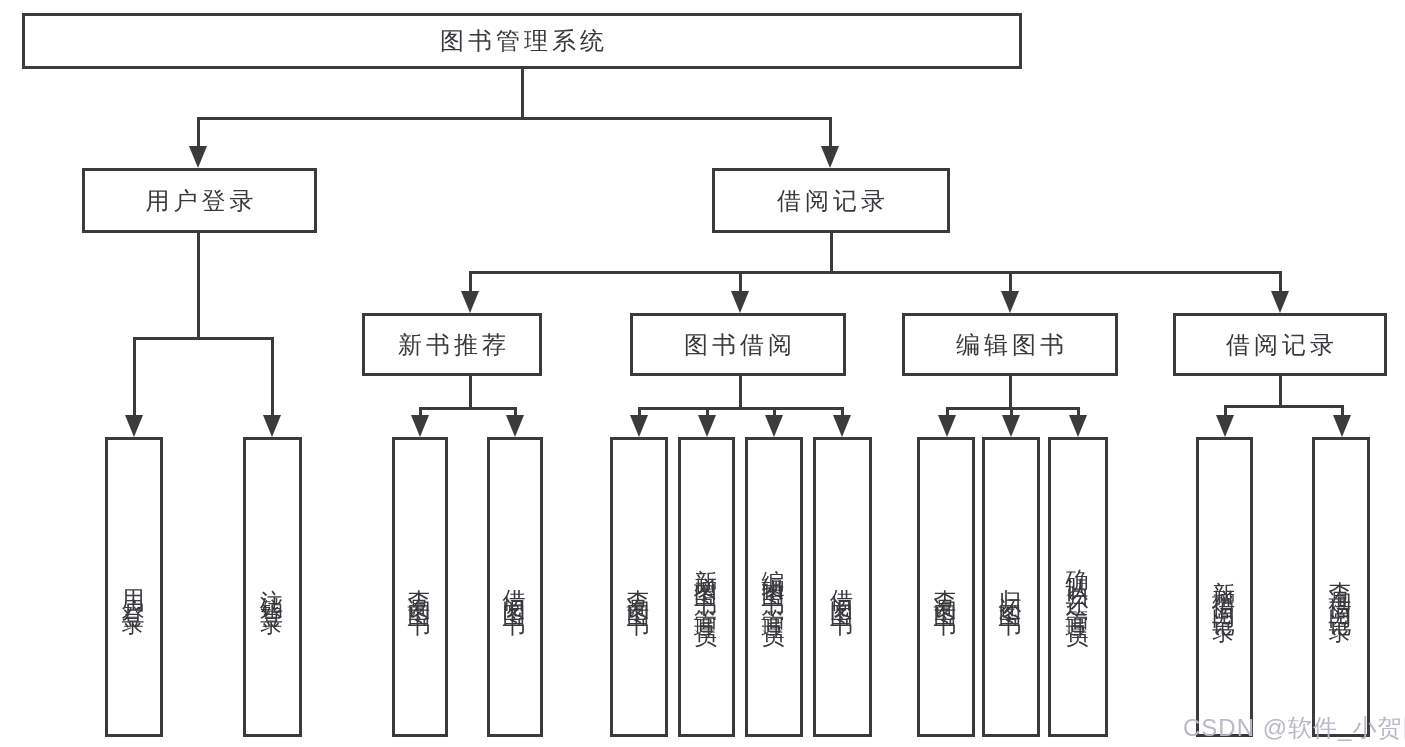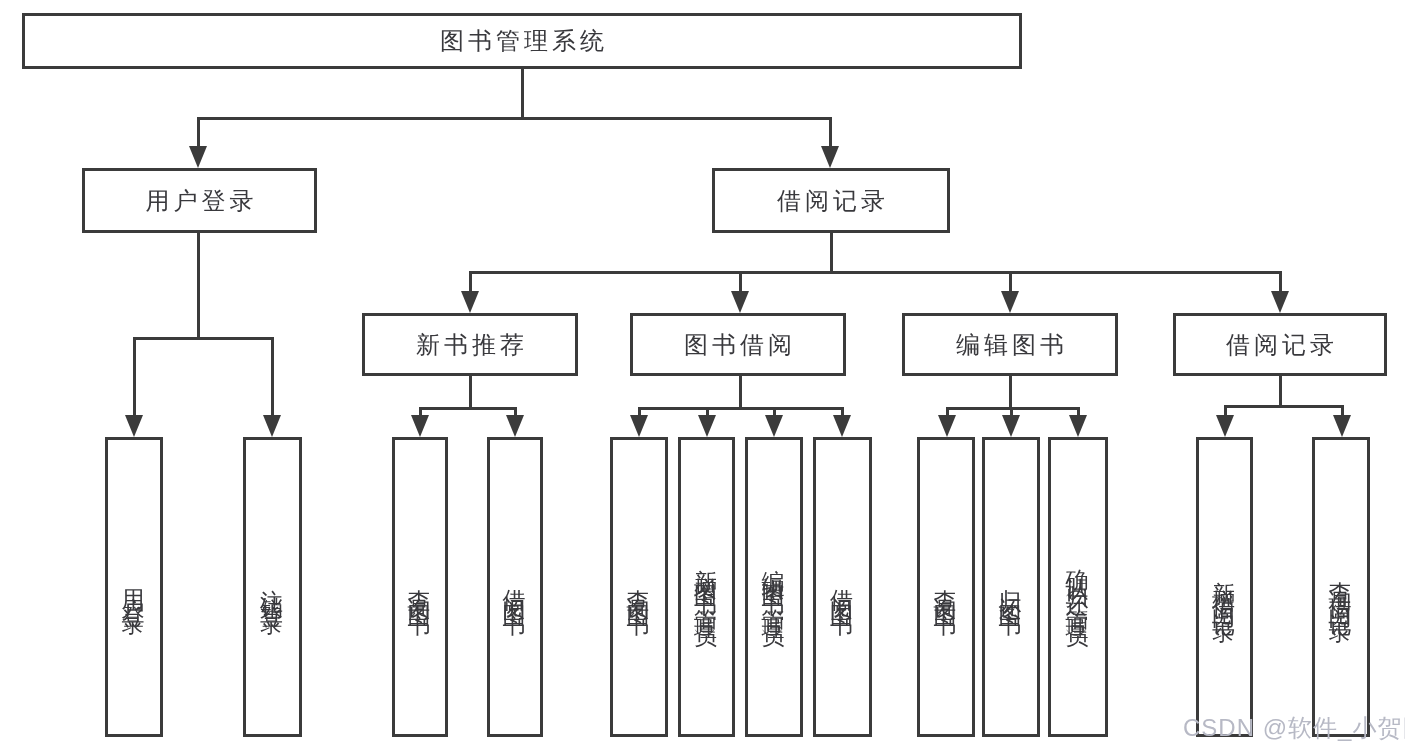--- a/index.html
+++ b/index.html
@@ -120,21 +120,21 @@
   <div id="nodes">
       <div class="node h" style="left: 22px; top: 13px; width: 1000px; height: 56px;">
         <span>图书管理系统</span>
       </div>
       <div class="node h" style="left: 82px; top: 168px; width: 235px; height: 65px;">
         <span>用户登录</span>
       </div>
       <div class="node h" style="left: 712px; top: 168px; width: 238px; height: 65px;">
         <span>借阅记录</span>
       </div>
-      <div class="node h" style="left: 362px; top: 313px; width: 216px; height: 63px;">
+      <div class="node h" style="left: 362px; top: 313px; width: 180px; height: 63px;">
         <span>新书推荐</span>
       </div>
       <div class="node h" style="left: 630px; top: 313px; width: 216px; height: 63px; text-align: center;">
         <span>图书借阅</span>
       </div>
       <div class="node h" style="left: 902px; top: 313px; width: 216px; height: 63px;">
         <span>编辑图书</span>
       </div>
       <div class="node h" style="left: 1173px; top: 313px; width: 214px; height: 63px;">
         <span>借阅记录</span>

